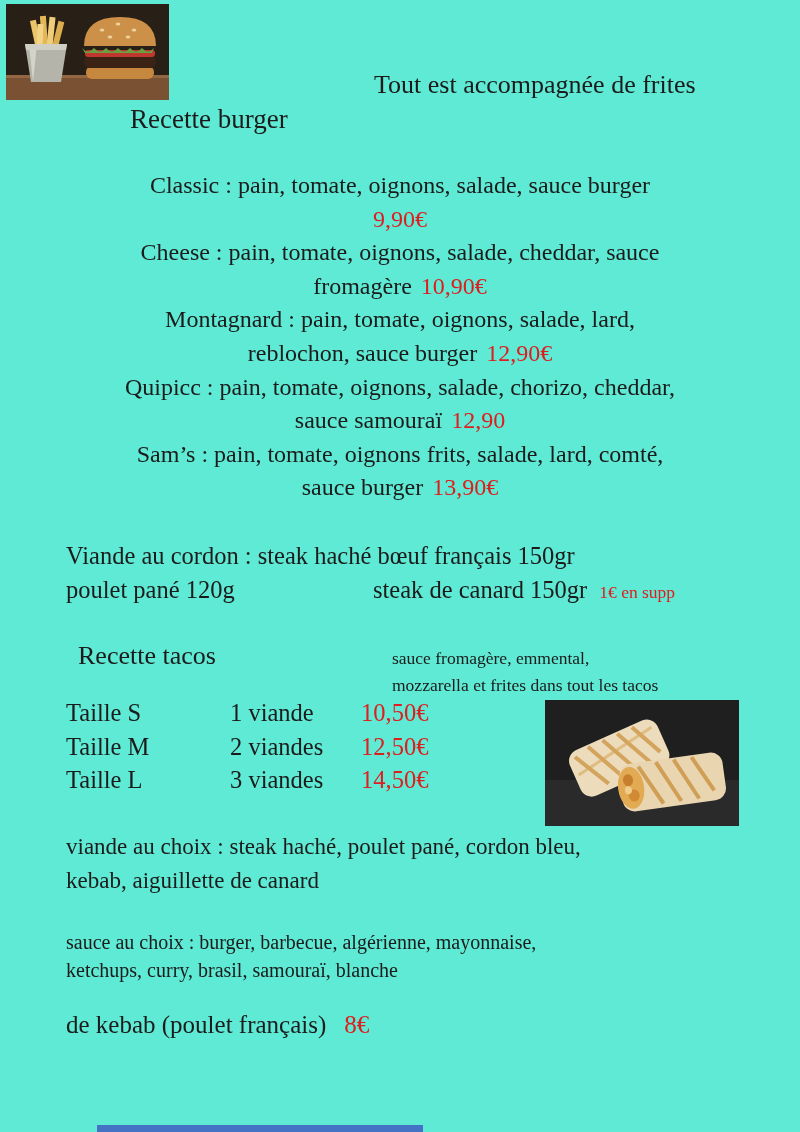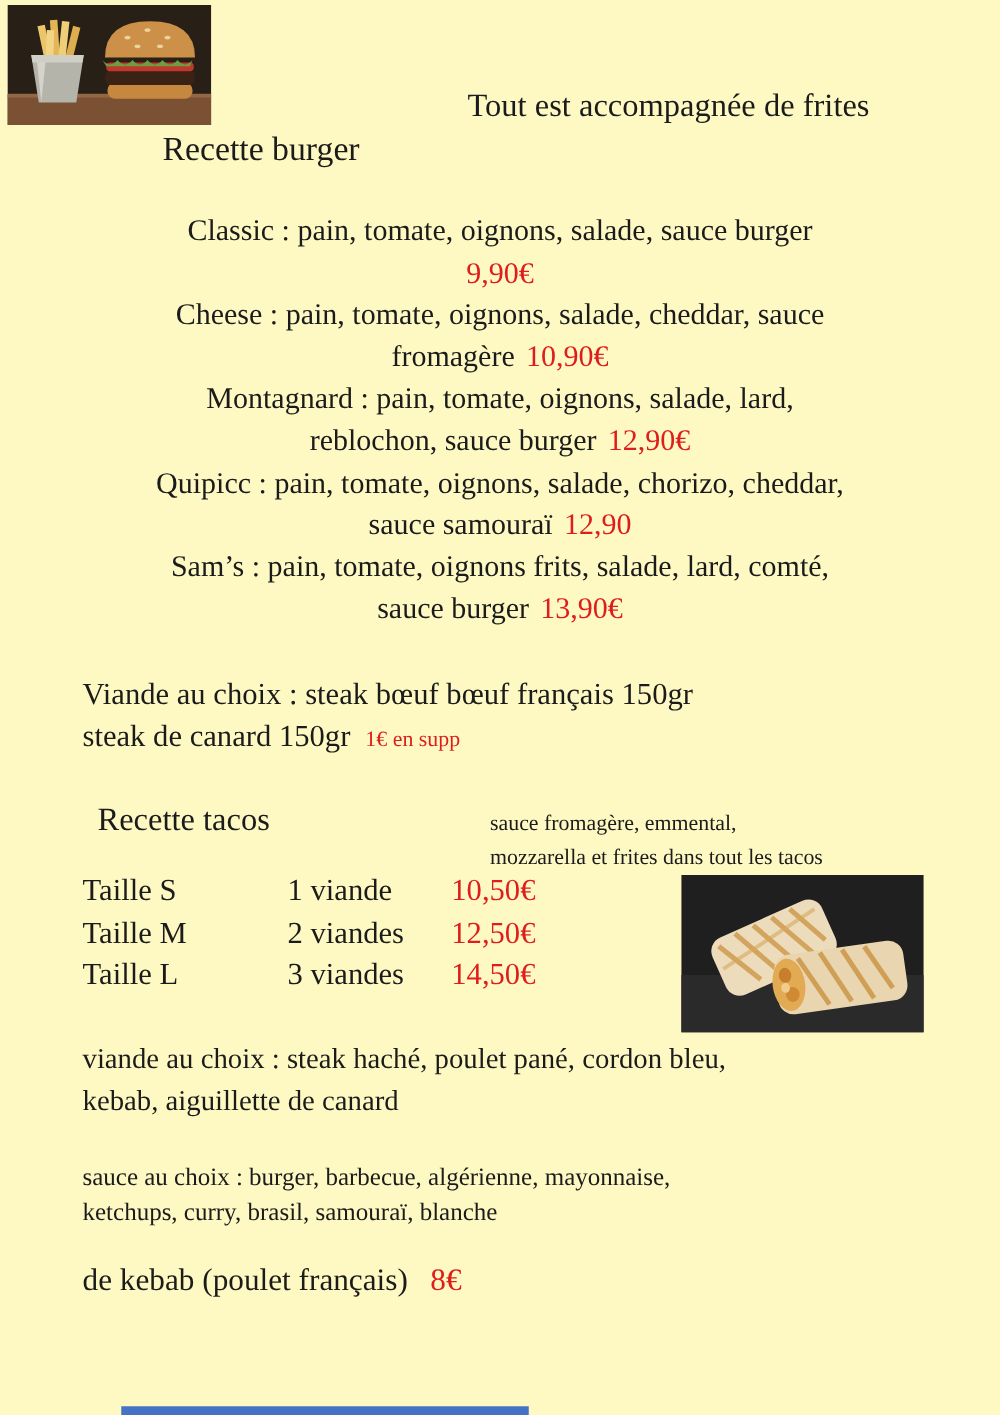--- a/index.html
+++ b/index.html
@@ -1,17 +1,17 @@
 <!DOCTYPE html>
 <html lang="fr" style="--price: #de1e1e; --text: #1b1b1b; --accent: #4472c4;"><head>
 <meta charset="utf-8">
 <style>
   html,body{margin:0;padding:0;background:#ffffff;}
   #page{
-    position:relative;width:800px;height:1132px;background:#fef9c3;overflow:hidden;
+    position:relative;width:800px;height:1132px;background:#5eead4;overflow:hidden;
     font-family:"Liberation Serif","DejaVu Serif",serif;color:var(--text,#1b1b1b);
   }
   .abs{position:absolute;}
   .price{color:var(--price,#de1e1e);}
   .price-inline{color:var(--price,#de1e1e);margin-left:9px;}
   .l2 span:first-child:empty + .price-inline{margin-left:0;margin-top:40px;}
 
   #top-note{left:374px;top:70px;font-size:26px;}
   #burger-title{left:130px;top:104px;font-size:27px;}
 
@@ -99,22 +99,23 @@
       <div class="l1">Quipicc : pain, tomate, oignons, salade, chorizo, cheddar,</div>
       <div class="l2"><span>sauce samouraï</span><span class="price-inline">12,90</span></div>
     </div>
     <div>
       <div class="l1">Sam’s : pain, tomate, oignons frits, salade, lard, comté,</div>
       <div class="l2"><span>sauce burger</span><span class="price-inline">13,90€</span></div>
     </div>
   </div>
 
   <div class="abs" id="meat-note">
-    <div>Viande au choix : steak bœuf bœuf français 150gr</div>
+    <div>Viande au cordon : steak haché bœuf français 150gr</div>
     <div class="row2">
+      <span class="opt-left">poulet pané 120g</span>
       <span>steak de canard 150gr</span>
       <span class="sup">1€ en supp</span>
     </div>
   </div>
 
   <div class="abs" id="tacos-title">Recette tacos</div>
   <div class="abs" id="tacos-note">
     <div>sauce fromagère, emmental,</div>
     <div>mozzarella et frites dans tout les tacos</div>
   </div>

